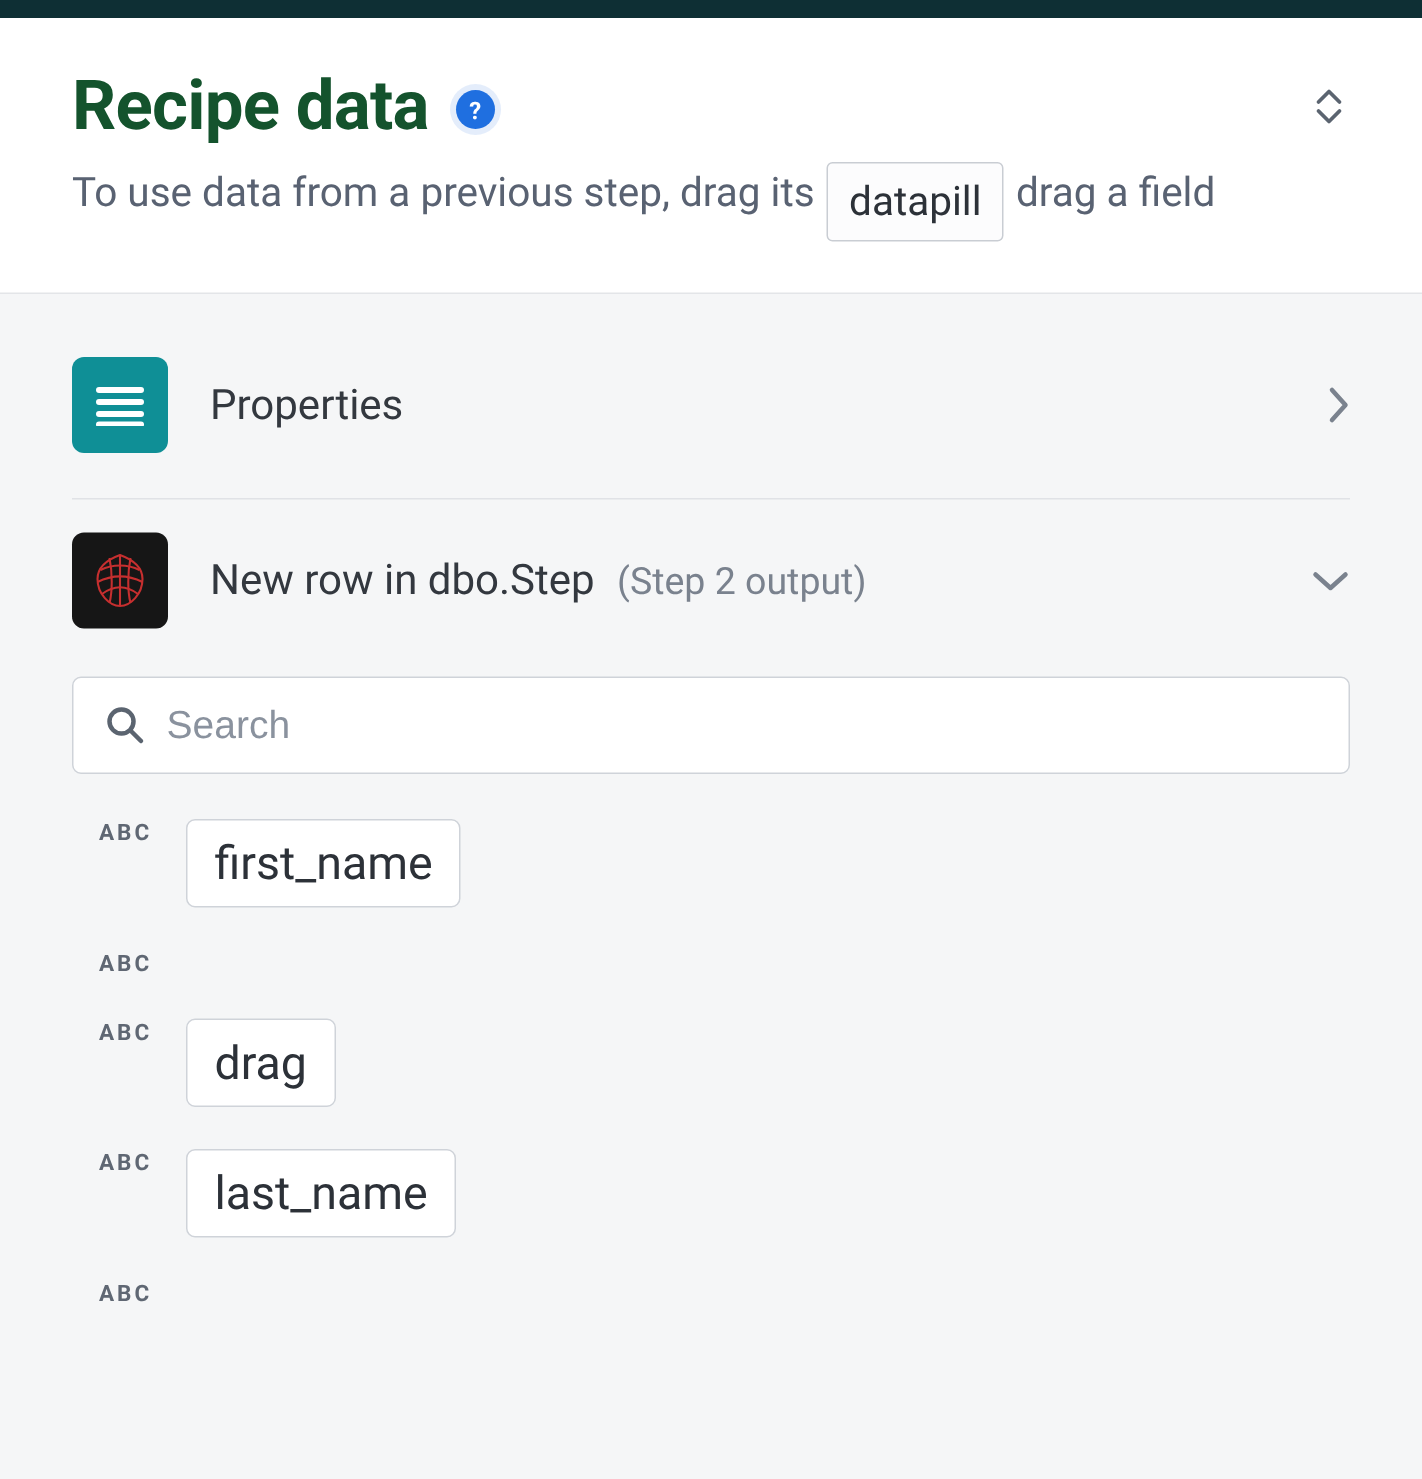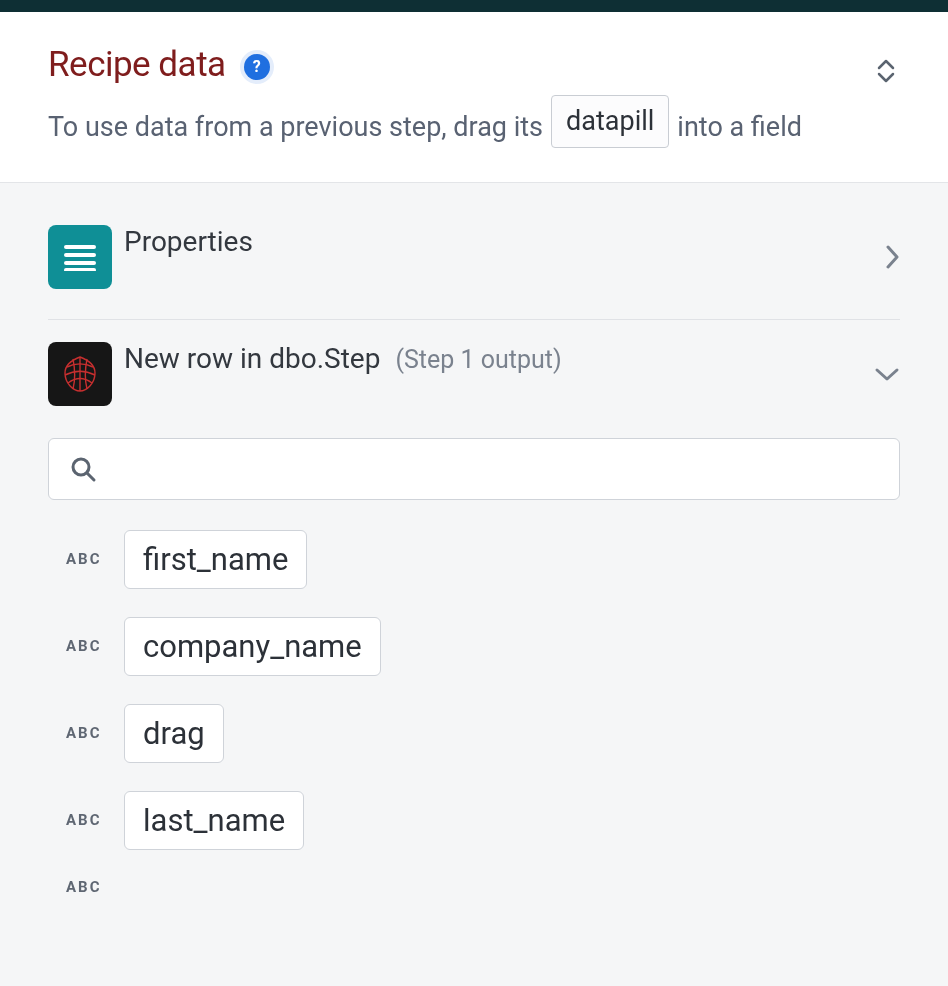--- a/index.html
+++ b/index.html
@@ -20,24 +20,24 @@
     padding: 32px 48px 34px 48px;
     position: relative;
   }
   .panel-title-row {
     display: flex;
     align-items: center;
     gap: 18px;
     margin-bottom: 10px;
   }
   .panel-title {
-    font-size: 35px;
-    font-weight: 400;
+    font-size: 46px;
+    font-weight: 700;
     letter-spacing: -0.5px;
-    color: #7f1d1d;
+    color: #14532d;
   }
   .help-badge {
     width: 26px;
     height: 26px;
     background: #1f6fe0;
     border-radius: 50%;
     display: flex;
     align-items: center;
     justify-content: center;
     color: #fff;
@@ -60,42 +60,43 @@
     justify-content: center;
     cursor: pointer;
     color: #5b6470;
   }
   .expand-icon svg { display: block; }
   .subtitle {
     font-size: 27px;
     color: #596272;
     line-height: 1.5;
     display: flex;
-    align-items: flex-end;
+    align-items: flex-start;
     flex-wrap: wrap;
     gap: 8px;
   }
   .pill-chip {
     display: inline-block;
     padding: 5px 14px;
     border: 1px solid #c9cdd3;
     border-radius: 4px;
     font-size: 27px;
     color: #2c3138;
     background: #fcfcfd;
   }
 
   .content {
     padding: 32px 48px 10px 48px;
     background: #f5f6f7;
   }
 
   .section-row {
     display: flex;
-    gap: 12px;
+    align-items: center;
+    gap: 28px;
     padding: 10px 0 30px 0;
     cursor: pointer;
   }
   .divider {
     height: 1px;
     background: #e0e2e6;
     margin-bottom: 12px;
   }
   .section-icon {
     width: 64px;
@@ -150,21 +151,20 @@
     outline: none;
     font-size: 26px;
     width: 100%;
     color: #2c3138;
     background: transparent;
   }
   .search-input::placeholder { color: #8a929e; }
 
   .datapill-row {
     display: flex;
-    align-items: center;
     gap: 16px;
     margin-bottom: 28px;
     padding-left: 18px;
   }
   .type-tag {
     font-size: 15px;
     font-weight: 700;
     letter-spacing: 2px;
     color: #5f6773;
     width: 42px;
@@ -198,21 +198,21 @@
     <svg width="22" height="12" viewBox="0 0 22 12">
         <path d="M4 9 L11 2 L18 9" fill="none" stroke="currentColor" stroke-width="2.5" stroke-linecap="round" stroke-linejoin="round"></path>
       </svg>
     <svg width="22" height="12" viewBox="0 0 22 12">
         <path d="M4 3 L11 10 L18 3" fill="none" stroke="currentColor" stroke-width="2.5" stroke-linecap="round" stroke-linejoin="round"></path>
       </svg>
   </div>
   <div class="subtitle">
     <span>To use data from a previous step, drag its</span>
     <span class="pill-chip">datapill</span>
-    <span>into a field</span>
+    <span>drag a field</span>
   </div>
 </div>
 
 <div class="content">
 
   <div class="section-row">
     <div class="section-icon props">
       <svg class="hamburger-glyph" width="34" height="28" viewBox="0 0 34 28">
         <line x1="3" y1="4" x2="31" y2="4"></line>
         <line x1="3" y1="12" x2="31" y2="12"></line>
@@ -239,48 +239,48 @@
           <path d="M6 22 C16 17 26 17 36 22"></path>
           <path d="M9 30 C17 24 25 24 33 30"></path>
           <path d="M14 6 C16 16 16 28 14 36"></path>
           <path d="M28 6 C26 16 26 28 28 36"></path>
           <path d="M21 4 L21 38"></path>
         </g>
       </svg>
     </div>
     <div class="section-title">
       <span>New row in dbo.Step</span>
-      <span class="section-subtitle">(Step 1 output)</span>
+      <span class="section-subtitle">(Step 2 output)</span>
     </div>
     <div class="chevron">
       <svg width="26" height="16" viewBox="0 0 26 16">
           <path d="M3 4 L13 13 L23 4" fill="none" stroke="currentColor" stroke-width="3" stroke-linecap="round" stroke-linejoin="round"></path>
         </svg>
     </div>
   </div>
 
   <div class="section-body">
 
     <div class="search-wrap">
       <div class="search-box">
         <svg width="28" height="28" viewBox="0 0 28 28">
           <circle cx="12" cy="12" r="8" fill="none" stroke="#5b6470" stroke-width="3"></circle>
           <line x1="18" y1="18" x2="25" y2="25" stroke="#5b6470" stroke-width="3" stroke-linecap="round"></line>
         </svg>
+        <input class="search-input" type="text" placeholder="Search" style="">
       </div>
     </div>
 
     <div id="datapill-list">
         <div class="datapill-row">
           <span class="type-tag">ABC</span>
           <span class="datapill">first_name</span>
         </div>
         <div class="datapill-row">
           <span class="type-tag">ABC</span>
-          <span class="datapill">company_name</span>
         </div>
         <div class="datapill-row">
           <span class="type-tag">ABC</span>
           <span class="datapill">drag</span>
         </div>
         <div class="datapill-row">
           <span class="type-tag">ABC</span>
           <span class="datapill">last_name</span>
         </div>
         <div class="datapill-row">

